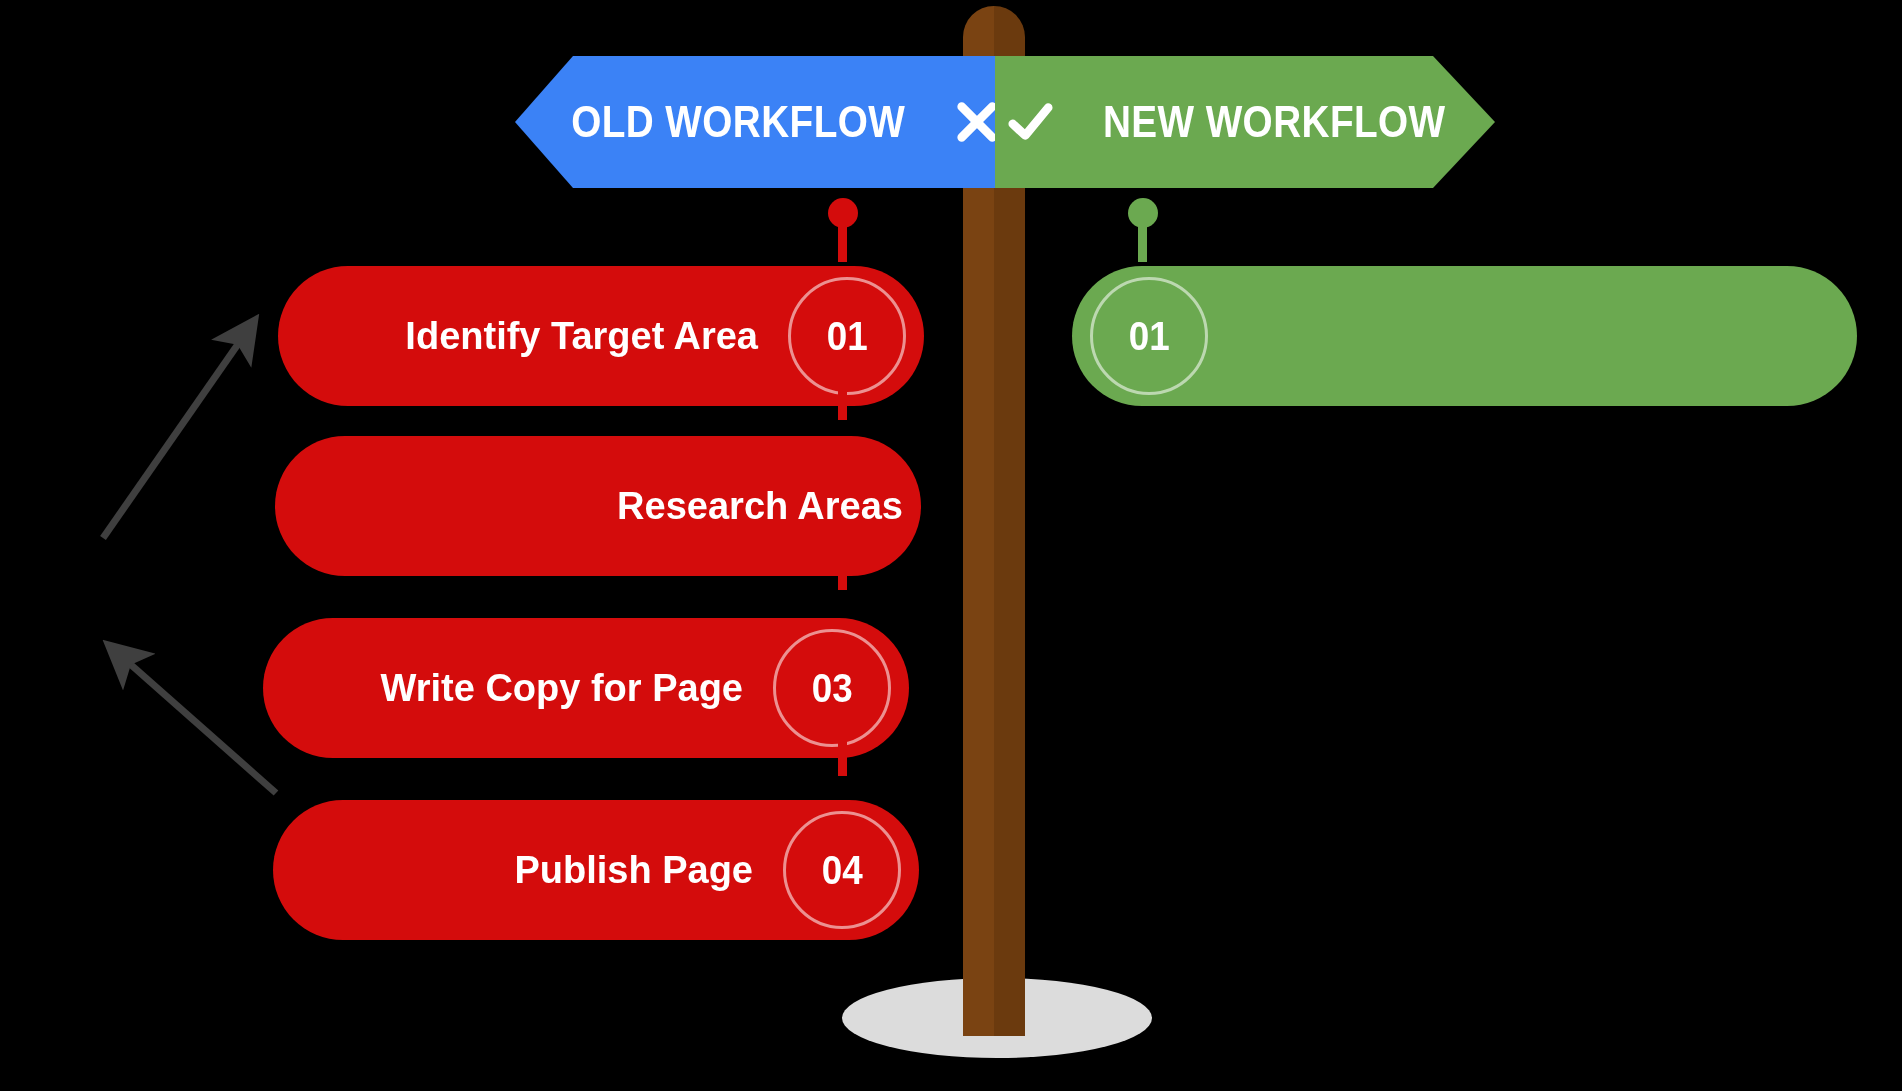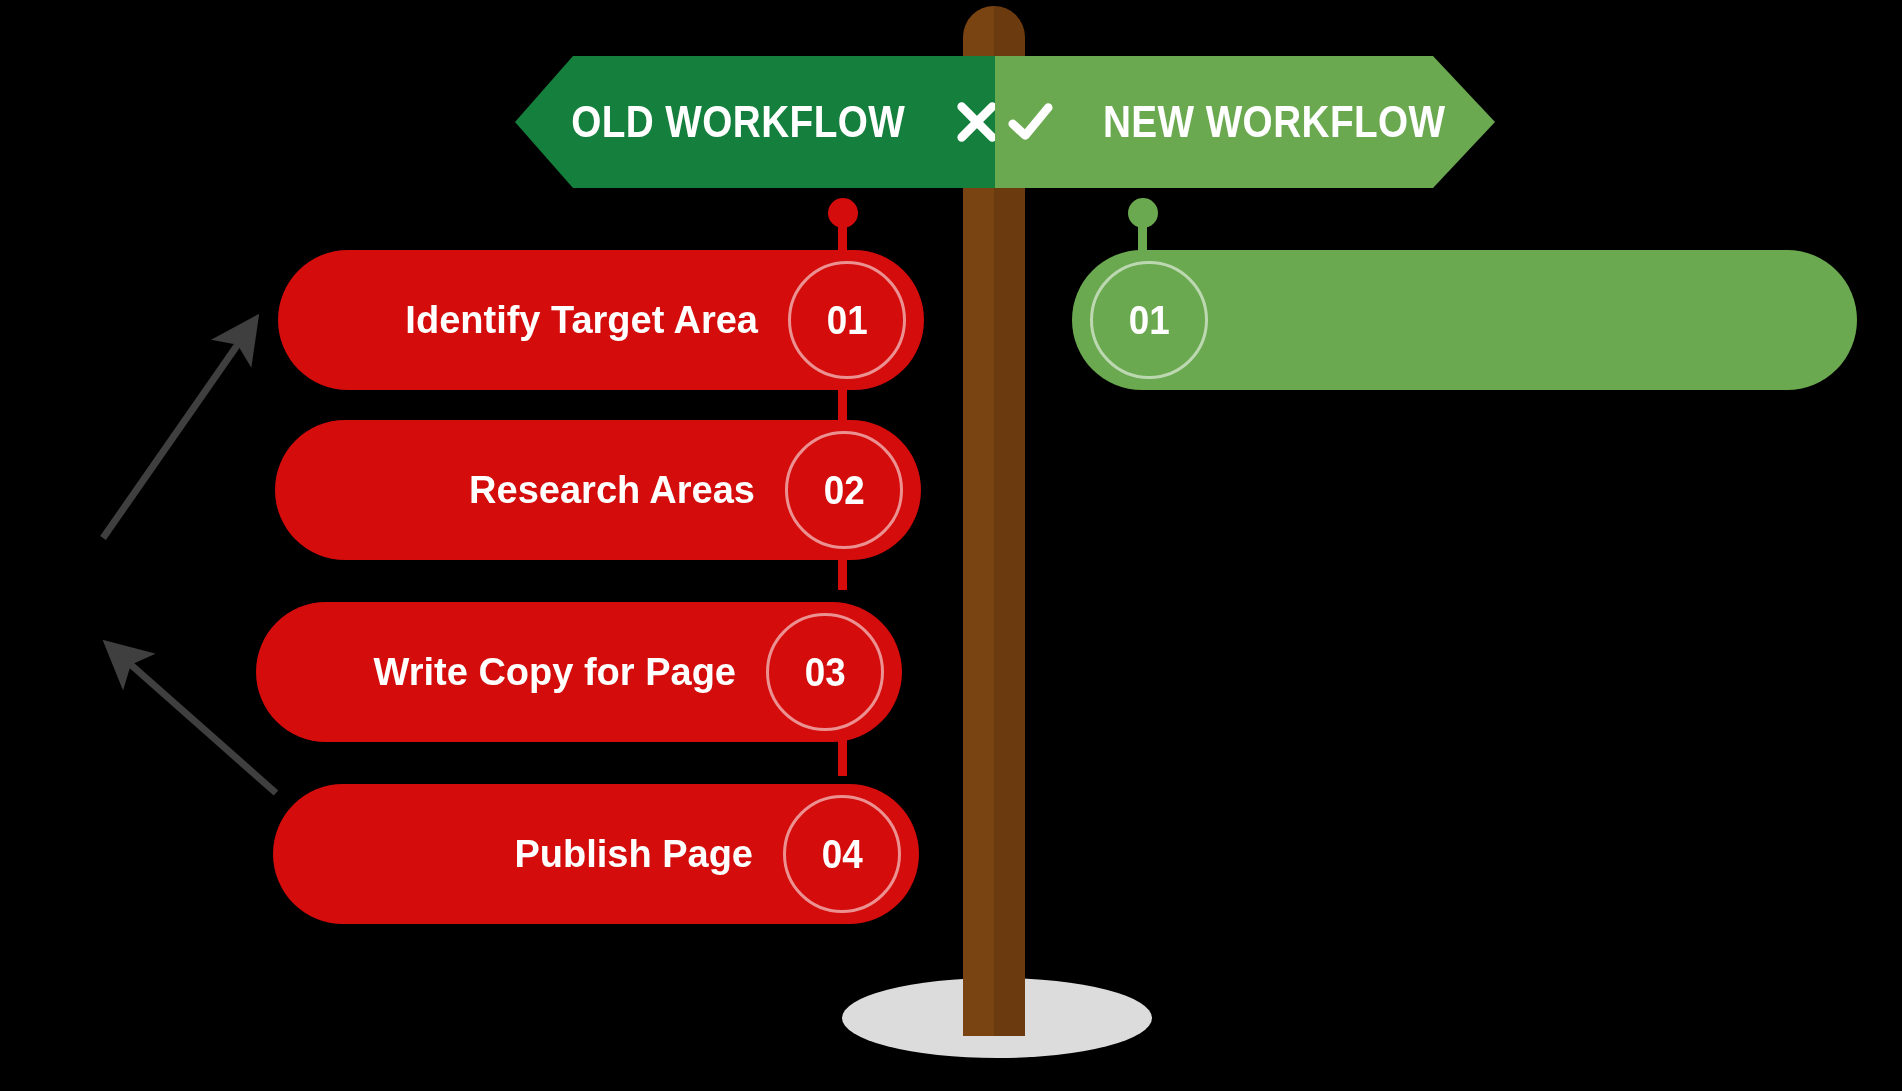--- a/index.html
+++ b/index.html
@@ -45,21 +45,21 @@
   .sign {
     position: absolute;
     top: 56px;
     height: 132px;
     display: flex;
     align-items: center;
   }
   .sign-old {
     left: 515px;
     width: 480px;
-    background: #15803d;
+    background: #3b82f6;
     clip-path: polygon(0 50%, 58px 0, 100% 0, 100% 100%, 58px 100%);
     justify-content: center;
   }
   .sign-new {
     left: 995px;
     width: 500px;
     background: #6ba950;
     clip-path: polygon(0 0, calc(100% - 62px) 0, 100% 50%, calc(100% - 62px) 100%, 0 100%);
     justify-content: center;
   }
@@ -103,20 +103,21 @@
   .stem-green { background: #6ba950; }
   .dot-green  { background: #6ba950; }
 
   
   .pill {
     position: absolute;
     height: 140px;
     border-radius: 70px;
     display: flex;
     align-items: center;
+    margin-top: 16px;
   }
   .pill-red   { background: #d40c0c; }
   .pill-green { background: #6ba950; }
 
   .pill-text {
     font-weight: 700;
     font-size: 38px;
     color: #ffffff;
     white-space: nowrap;
   }
@@ -206,29 +207,26 @@
         <span class="badge-num">01</span>
       </span>
     </div>
   </div>
 
   <div class="stem stem-red" style="left:838px; top:384px; height:36px;"></div>
 
   <div class="pill pill-red" style="left:275px; top:420px; width:646px;">
     <div class="pill-inner">
       <span class="pill-text">Research Areas</span>
-      <span class="badge">
-        <span class="badge-num">02</span>
-      </span>
     </div>
   </div>
 
   <div class="stem stem-red" style="left:838px; top:554px; height:36px;"></div>
 
-  <div class="pill pill-red" style="left:256px; top:602px; width:646px;justify-content:flex-end;">
+  <div class="pill pill-red" style="left:263px; top:602px; width:646px;justify-content:flex-end;">
     <div class="pill-inner">
       <span class="pill-text">Write Copy for Page</span>
       <span class="badge">
         <span class="badge-num">03</span>
       </span>
     </div>
   </div>
 
   <div class="stem stem-red" style="left:838px; top:736px; height:40px;"></div>
 

